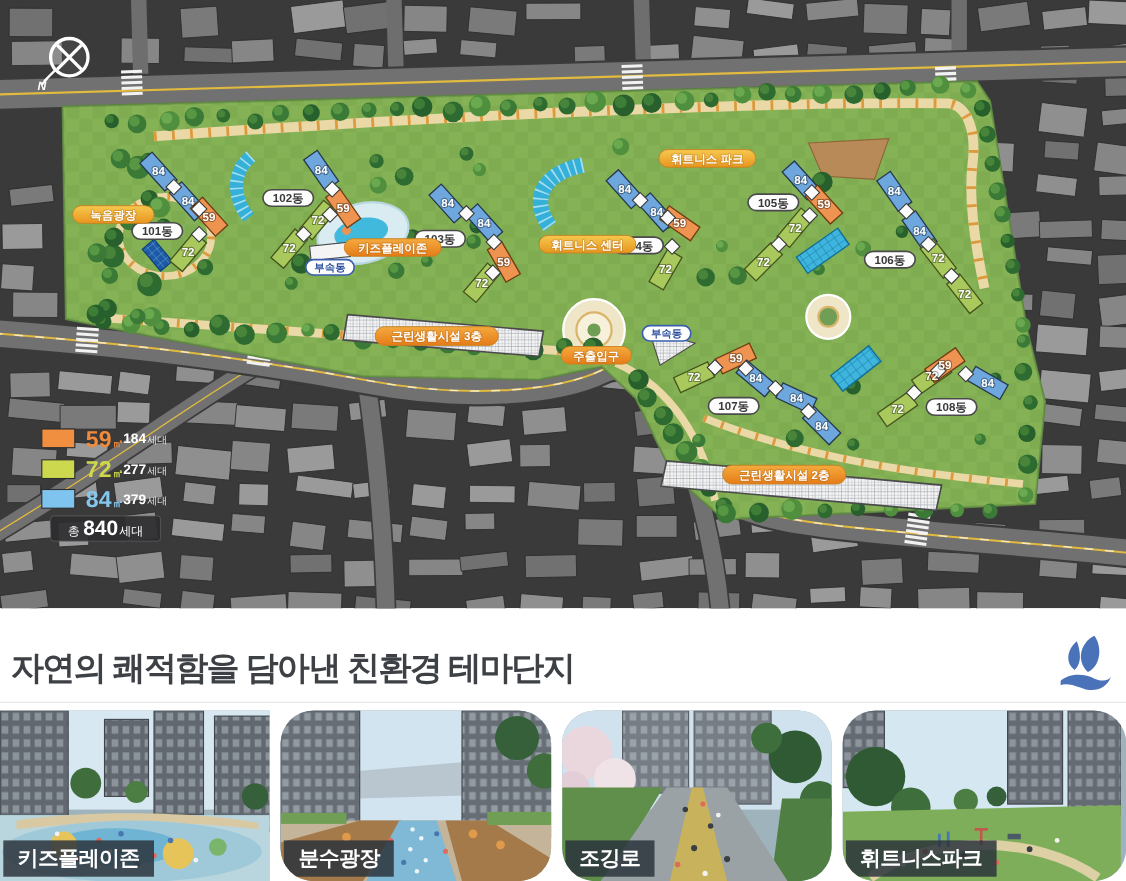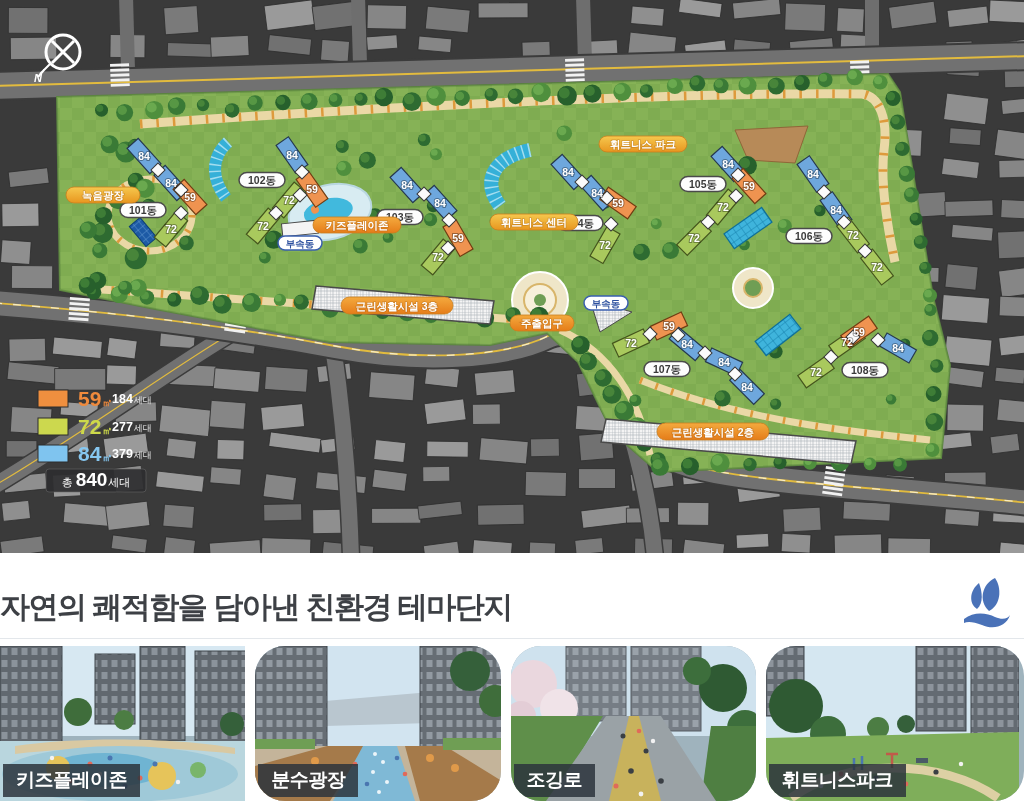--- a/index.html
+++ b/index.html
@@ -12,21 +12,21 @@
   .lbl-t{font-size:10.5px;font-weight:bold;fill:#fff;paint-order:stroke;stroke:rgba(120,60,0,.25);stroke-width:1.5px;}
   .annex-t{font-size:9.5px;font-weight:bold;fill:#2b4f9e;}
   .leg-num{font-size:21px;font-weight:bold;}
   .leg-m2{font-size:10px;}
   .leg-count{font-size:12.5px;font-weight:bold;fill:#fff;}
   .leg-cu{font-size:9px;fill:#e8e8e8;}
   .tot-s{font-size:11px;fill:#fff;}
   .tot-b{font-size:19px;font-weight:bold;fill:#fff;}
   .cmp-n{font-size:11px;font-weight:bold;font-style:italic;fill:#fff;}
   
-  .bottom-title{position:absolute;left:0;top:567px;width:900px;font-size:30px;font-weight:bold;color:#3d4045;letter-spacing:-1.5px;}
+  .bottom-title{position:absolute;left:10px;top:567px;width:900px;font-size:30px;font-weight:bold;color:#3d4045;letter-spacing:-1.5px;}
   .logo{position:absolute;right:14px;top:578px;width:46px;height:54px;}
   .divider{position:absolute;left:0;top:638px;width:1024px;height:1px;background:#e3e7eb;}
   .thumbs{position:absolute;top:646px;left:0;width:1024px;height:155px;display:flex;}
   .thumbs figure{position:relative;margin:0;width:247px;height:155px;overflow:hidden;background:#9fb3bd;}
   .thumbs figure + figure{margin-left:10px;border-radius:30px;}
   .thumbs figure:last-child{width:260px;font-family:Liberation Serif, serif;}
   figcaption{position:absolute;left:3px;bottom:4px;background:rgba(44,52,60,.85);color:#fff;
     font-size:19px;font-weight:bold;padding:3px 13px 4px;letter-spacing:-0.5px;white-space:nowrap;}
 </style>
 </head>

